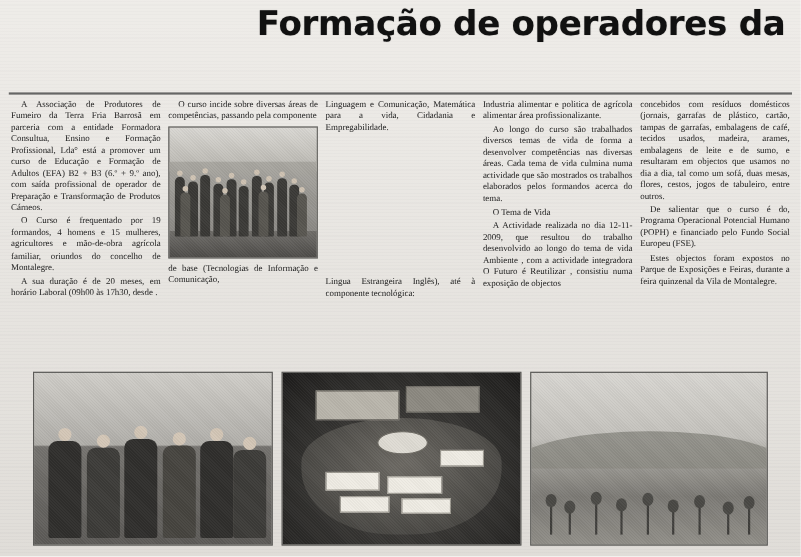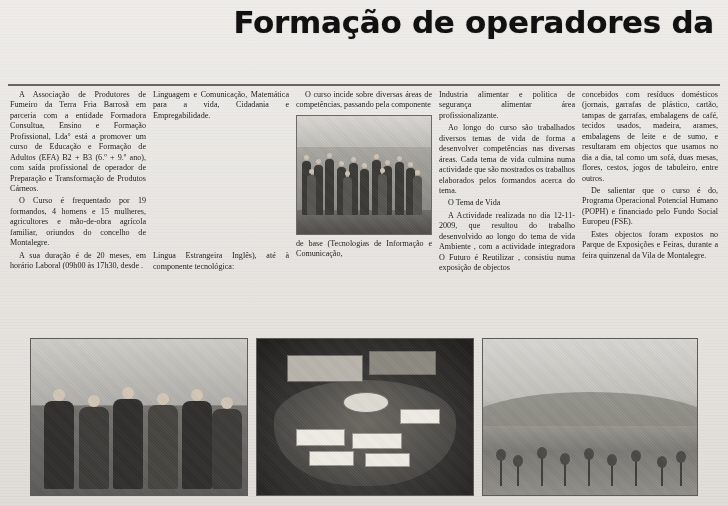--- a/index.html
+++ b/index.html
@@ -220,26 +220,20 @@
   </h1>
 
   <div class="rule-top"></div>
 
   <div class="columns">
 
     <div class="col">
       <p>A Associação de Produtores de Fumeiro da Terra Fria Barrosã em parceria com a entidade Formadora Consultua, Ensino e Formação Profissional, Lda° está a promover um curso de Educação e Formação de Adultos (EFA) B2 + B3 (6.º + 9.º ano), com saída profissional de operador de Preparação e Transformação de Produtos Cárneos.</p>
       <p>O Curso é frequentado por 19 formandos, 4 homens e 15 mulheres, agricultores e mão-de-obra agrícola familiar, oriundos do concelho de Montalegre.</p>
       <p>A sua duração é de 20 meses, em horário Laboral (09h00 às 17h30, desde .</p>
-    </div>
-
-    <div class="col">
-      <p class="noindent">Linguagem e Comunicação, Matemática para a vida, Cidadania e Empregabilidade.</p>
-      <div style="height:128px"></div>
-      <p class="noindent">Lingua Estrangeira Inglês), até à componente tecnológica:</p>
     </div>
 
     <div class="col">
       <p>O curso incide sobre diversas áreas de competências, passando pela componente</p>
 
       <div class="photo-group">
         <div class="sky"></div>
         <div class="wall"></div>
         <div class="ground"></div>
         <div class="people">
@@ -258,21 +252,27 @@
           <div class="person" style="left:61%;height:41px;background:#57554f"></div>
           <div class="person" style="left:88%;height:39px;background:#57554f"></div>
         </div>
         <div class="grain"></div>
       </div>
 
       <p class="noindent">de base (Tecnologias de Informação e Comunicação,</p>
     </div>
 
     <div class="col">
-      <p class="noindent">Industria alimentar e politica de segurança alimentar área profissionalizante.</p>
+      <p class="noindent">Linguagem e Comunicação, Matemática para a vida, Cidadania e Empregabilidade.</p>
+      <div style="height:128px"></div>
+      <p class="noindent">Lingua Estrangeira Inglês), até à componente tecnológica:</p>
+    </div>
+
+    <div class="col">
+      <p class="noindent">Industria alimentar e politica de agrícola alimentar área profissionalizante.</p>
       <p>Ao longo do curso são trabalhados diversos temas de vida de forma a desenvolver competências nas diversas áreas. Cada tema de vida culmina numa actividade que são mostrados os trabalhos elaborados pelos formandos acerca do tema.</p>
       <p>O Tema de Vida</p>
       <p>A Actividade realizada no dia 12-11-2009, que resultou do trabalho desenvolvido ao longo do tema de vida Ambiente , com a actividade integradora O Futuro é Reutilizar , consistiu numa exposição de objectos</p>
     </div>
 
     <div class="col">
       <p class="noindent">concebidos com resíduos domésticos (jornais, garrafas de plástico, cartão, tampas de garrafas, embalagens de café, tecidos usados, madeira, arames, embalagens de leite e de sumo, e resultaram em objectos que usamos no dia a dia, tal como um sofá, duas mesas, flores, cestos, jogos de tabuleiro, entre outros.</p>
       <p>De salientar que o curso é do, Programa Operacional Potencial Humano (POPH) e financiado pelo Fundo Social Europeu (FSE).</p>
       <p>Estes objectos foram expostos no Parque de Exposições e Feiras, durante a feira quinzenal da Vila de Montalegre.</p>
     </div>

